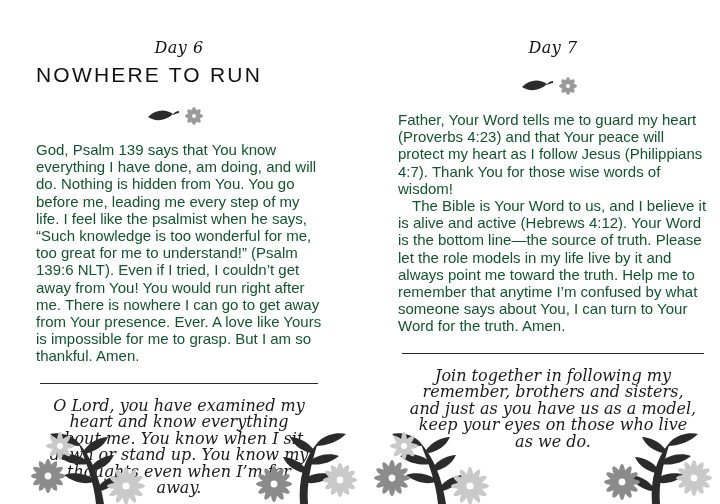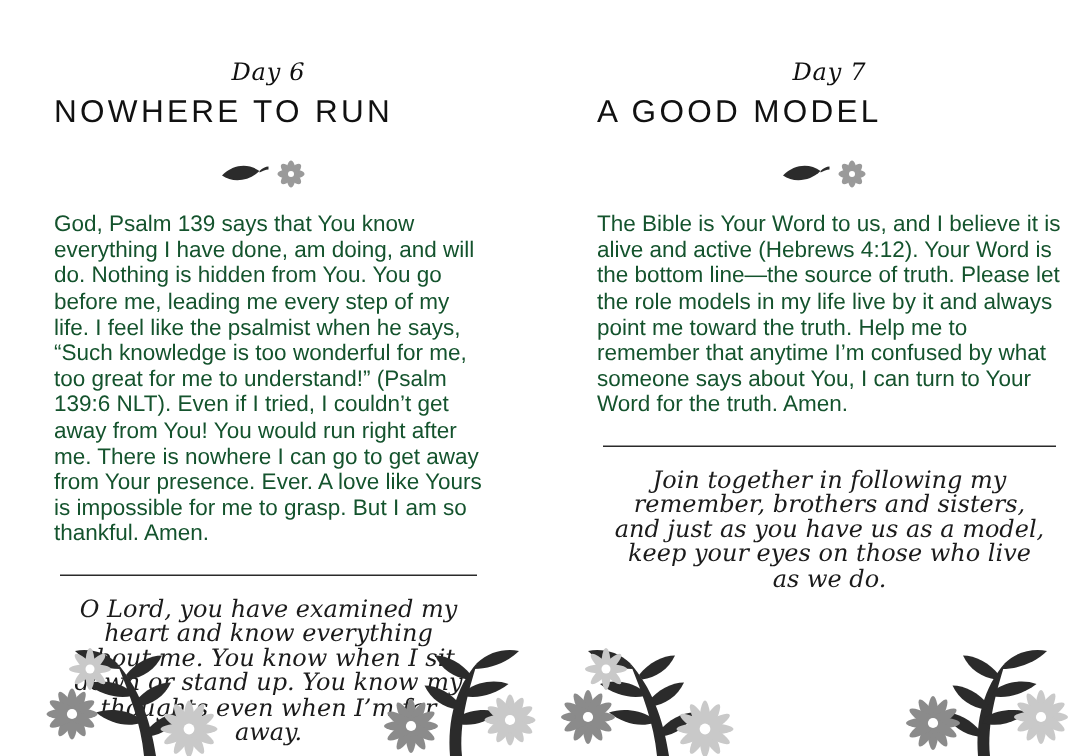--- a/index.html
+++ b/index.html
@@ -60,21 +60,21 @@
 
   .body-text {
     font-family: "Liberation Sans", sans-serif;
     font-size: 15px;
     line-height: 17.2px;
     color: #14532d;
     text-align: left;
     margin: 4px 0 0 0;
   }
   .body-text p { margin: 0; }
-  .body-text p + p { text-indent: 14px; font-weight: bold; }
+  .body-text p + p { text-indent: 14px; }
 
   .rule {
     border: none;
     border-top: 1px solid #2a2a2a;
     margin: 18px 4px 14px 4px;
     height: 0;
   }
 
   .verse {
     font-family: "DejaVu Serif", serif;
@@ -224,39 +224,39 @@
             <circle cx="0" cy="0" r="3.4" fill="#ffffff"></circle>
           </g>
         </g>
       </g>
     </svg>
   </div>
 
   <div class="page page-right">
 
     <div class="day-label">Day 7</div>
-    <div class="title">A GOOD MODEL</div>
 
     <div class="ornament">
       <svg width="74" height="26" viewBox="0 0 74 26">
         <g fill="#2b2b2b">
           <path d="M6 14 C14 6, 24 6, 31 11 C24 18, 13 19, 6 14 Z"></path>
           <path d="M31 11 C33 9, 35 8, 37 8 L37 10 C35 10, 33 11, 31 12 Z"></path>
         </g>
         <g fill="#9a9a9a">
           <ellipse cx="52" cy="13" rx="3.2" ry="9"></ellipse>
           <ellipse cx="52" cy="13" rx="9" ry="3.2"></ellipse>
           <ellipse cx="52" cy="13" rx="3.2" ry="9" transform="rotate(45 52 13)"></ellipse>
           <ellipse cx="52" cy="13" rx="3.2" ry="9" transform="rotate(-45 52 13)"></ellipse>
         </g>
         <circle cx="52" cy="13" r="2" fill="#ffffff"></circle>
       </svg>
     </div>
 
     <div class="body-text">
+      <p>Father, Your Word tells me to guard my heart (Proverbs 4:23) and that Your peace will protect my heart as I follow Jesus (Philippians 4:7). Thank You for those wise words of wisdom!</p>
       <p>The Bible is Your Word to us, and I believe it is alive and active (Hebrews 4:12). Your Word is the bottom line—the source of truth. Please let the role models in my life live by it and always point me toward the truth. Help me to remember that anytime I’m confused by what someone says about You, I can turn to Your Word for the truth. Amen.</p>
     </div>
 
     <hr class="rule">
 
     <div class="verse">Join together in following my remember, brothers and sisters, and just as you have us as a model, keep your eyes on those who live as we do.</div>
 
     <svg class="floral" viewBox="0 0 360 146">
       <g>
         <g fill="#2b2b2b">

